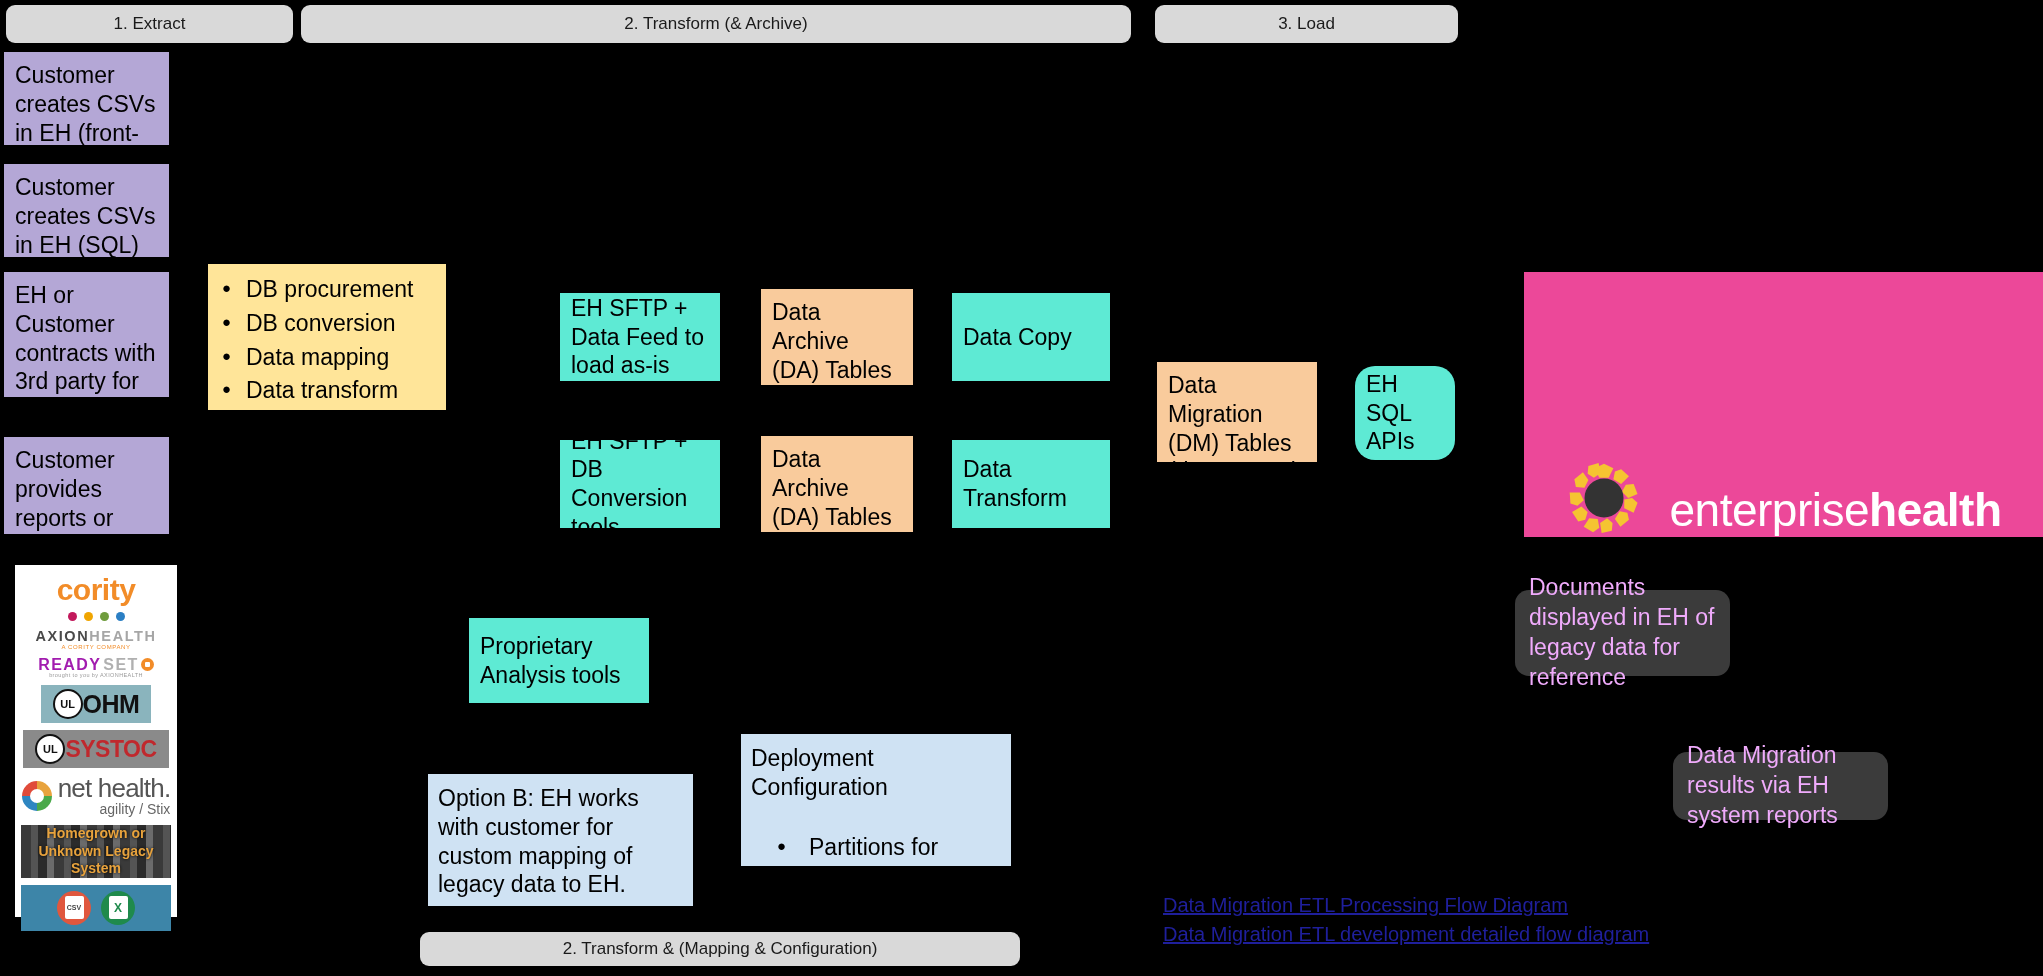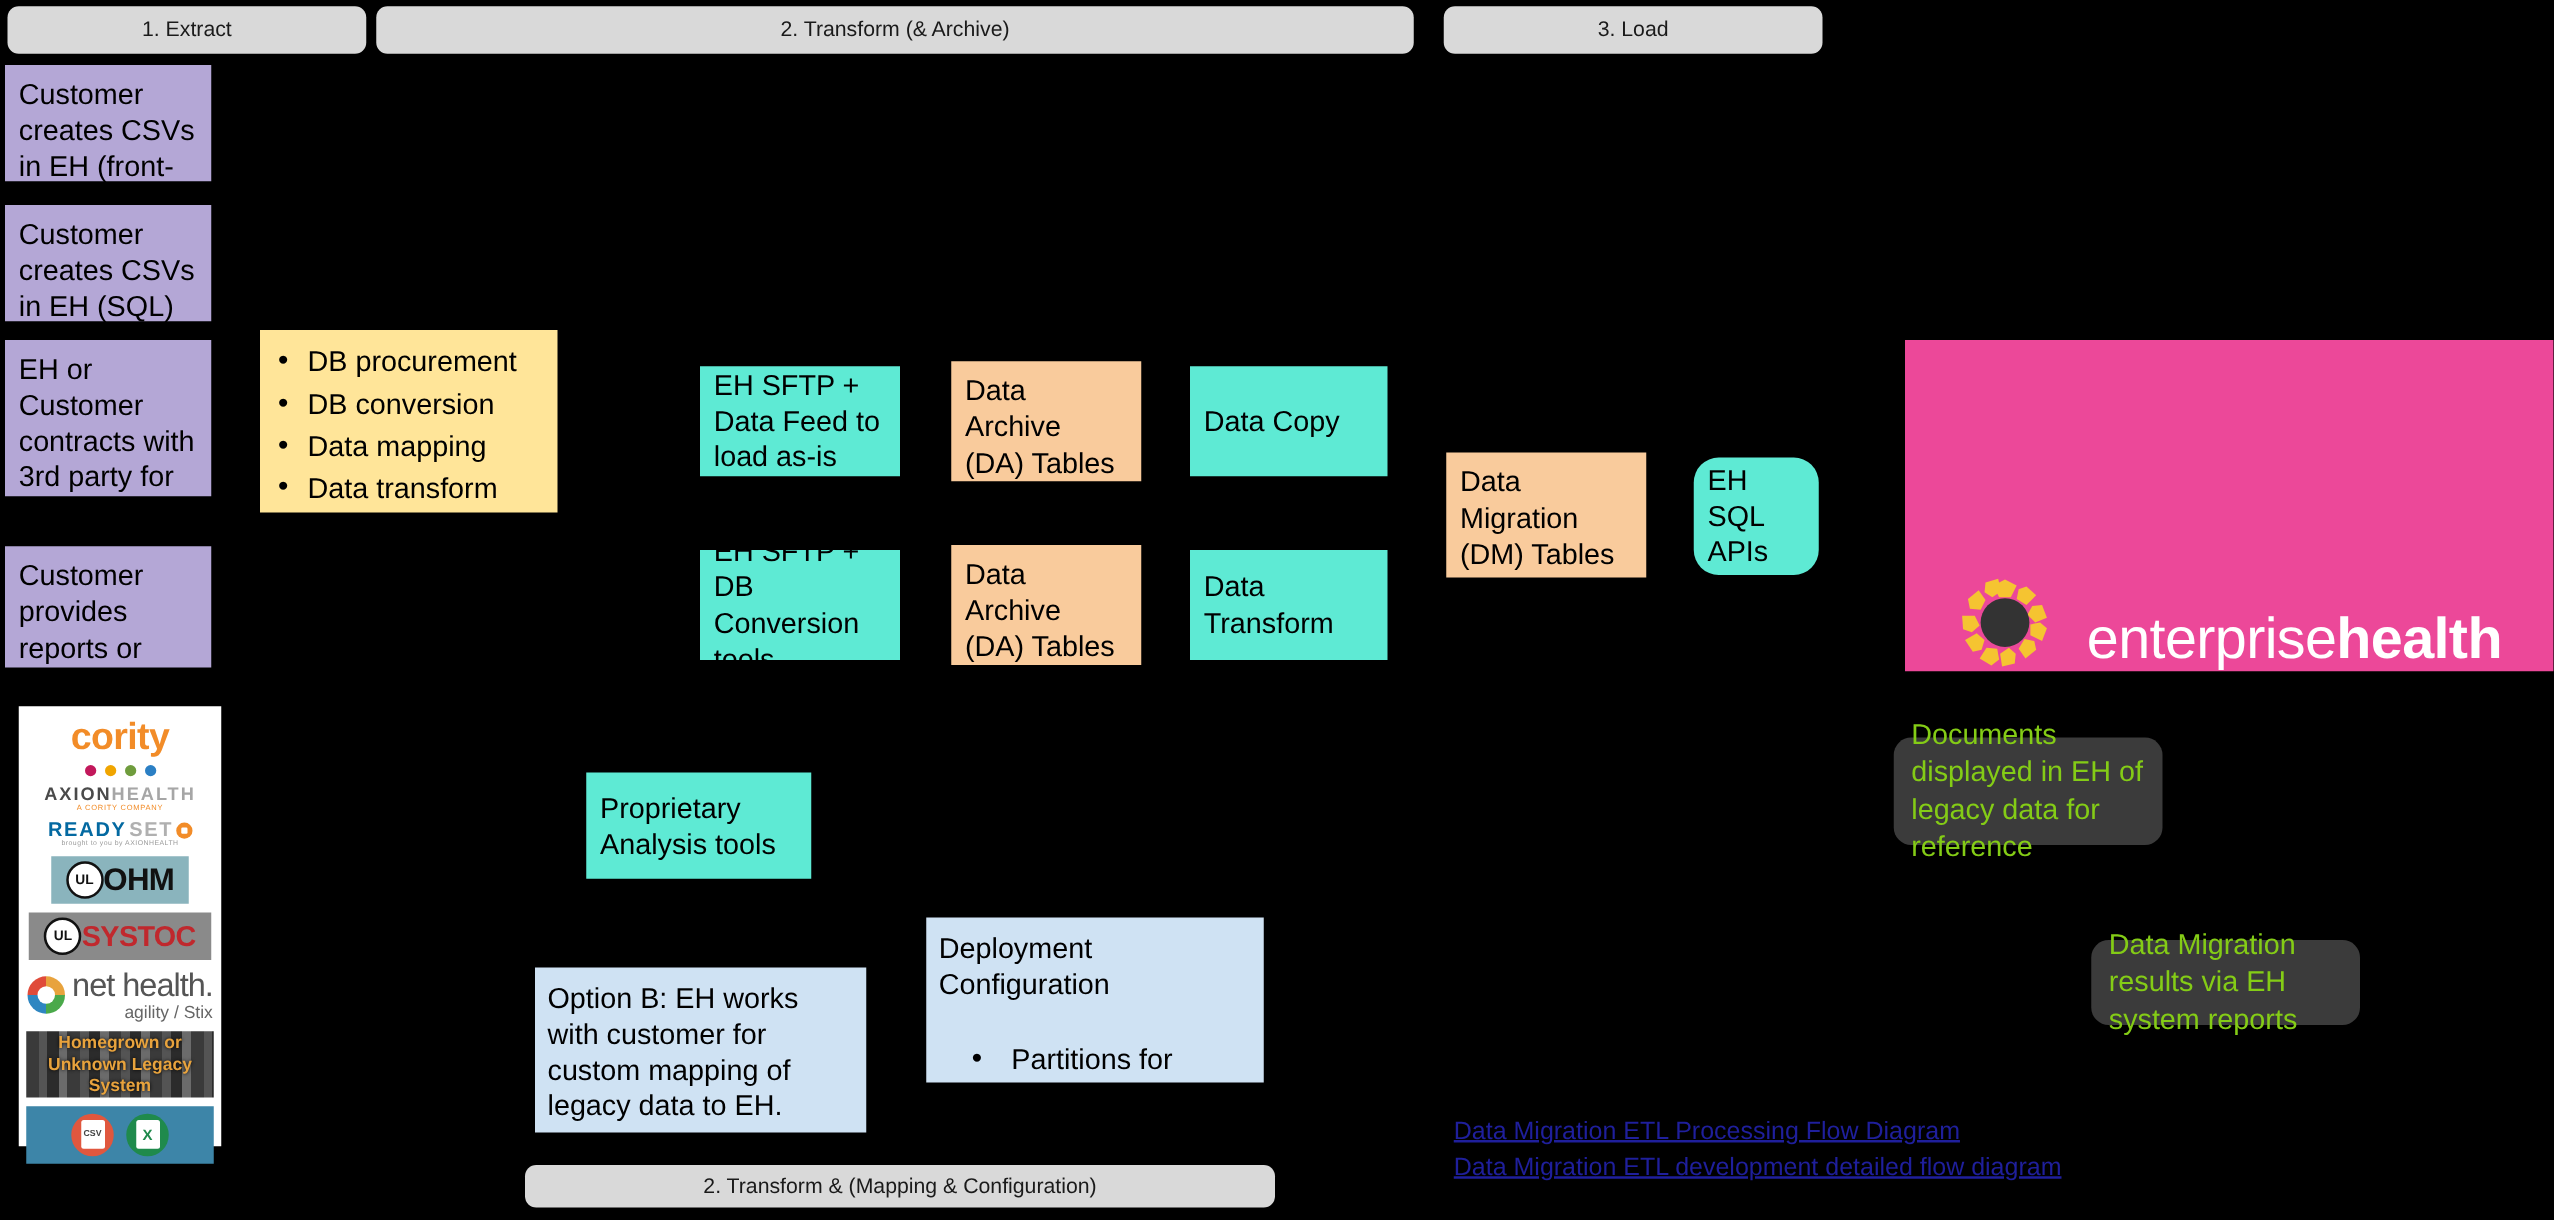--- a/index.html
+++ b/index.html
@@ -70,21 +70,21 @@
     line-height: 1.95;
   }
   .rect .heading { margin-bottom: 1px; }
   ul.indent li { padding-left: 58px; }
   ul.indent li::before { left: 26px; }
 
   
   .dark-callout {
     background: #3b3b3b;
     border-radius: 14px;
-    color: #84cc16;
+    color: #f0abfc;
     font-size: 23px;
     line-height: 1.3;
     display: flex;
     flex-direction: column;
     justify-content: center;
     padding: 10px 14px;
     box-sizing: border-box;
   }
 
   
@@ -134,21 +134,21 @@
   .axion-sub { color: #f28c28; font-size: 6px; letter-spacing: .6px; }
   .readyset {
     font-size: 16px;
     letter-spacing: 1.4px;
     line-height: 1;
     white-space: nowrap;
     display: flex;
     align-items: center;
     gap: 2px;
   }
-  .readyset .dark { color: #0369a1; font-weight: bold; }
+  .readyset .dark { color: #a21caf; font-weight: bold; }
   .readyset .grey { color: #b0b0b0; font-weight: bold; }
   .readyset .mark {
     width: 13px; height: 13px; border-radius: 50%;
     background: #f28c28; display: inline-block; position: relative;
   }
   .readyset .mark::after {
     content: ""; position: absolute; inset: 4px;
     background: #ffffff; border-radius: 1px;
   }
   .readyset-sub { color: #9a9a9a; font-size: 5.5px; letter-spacing: .4px; }

